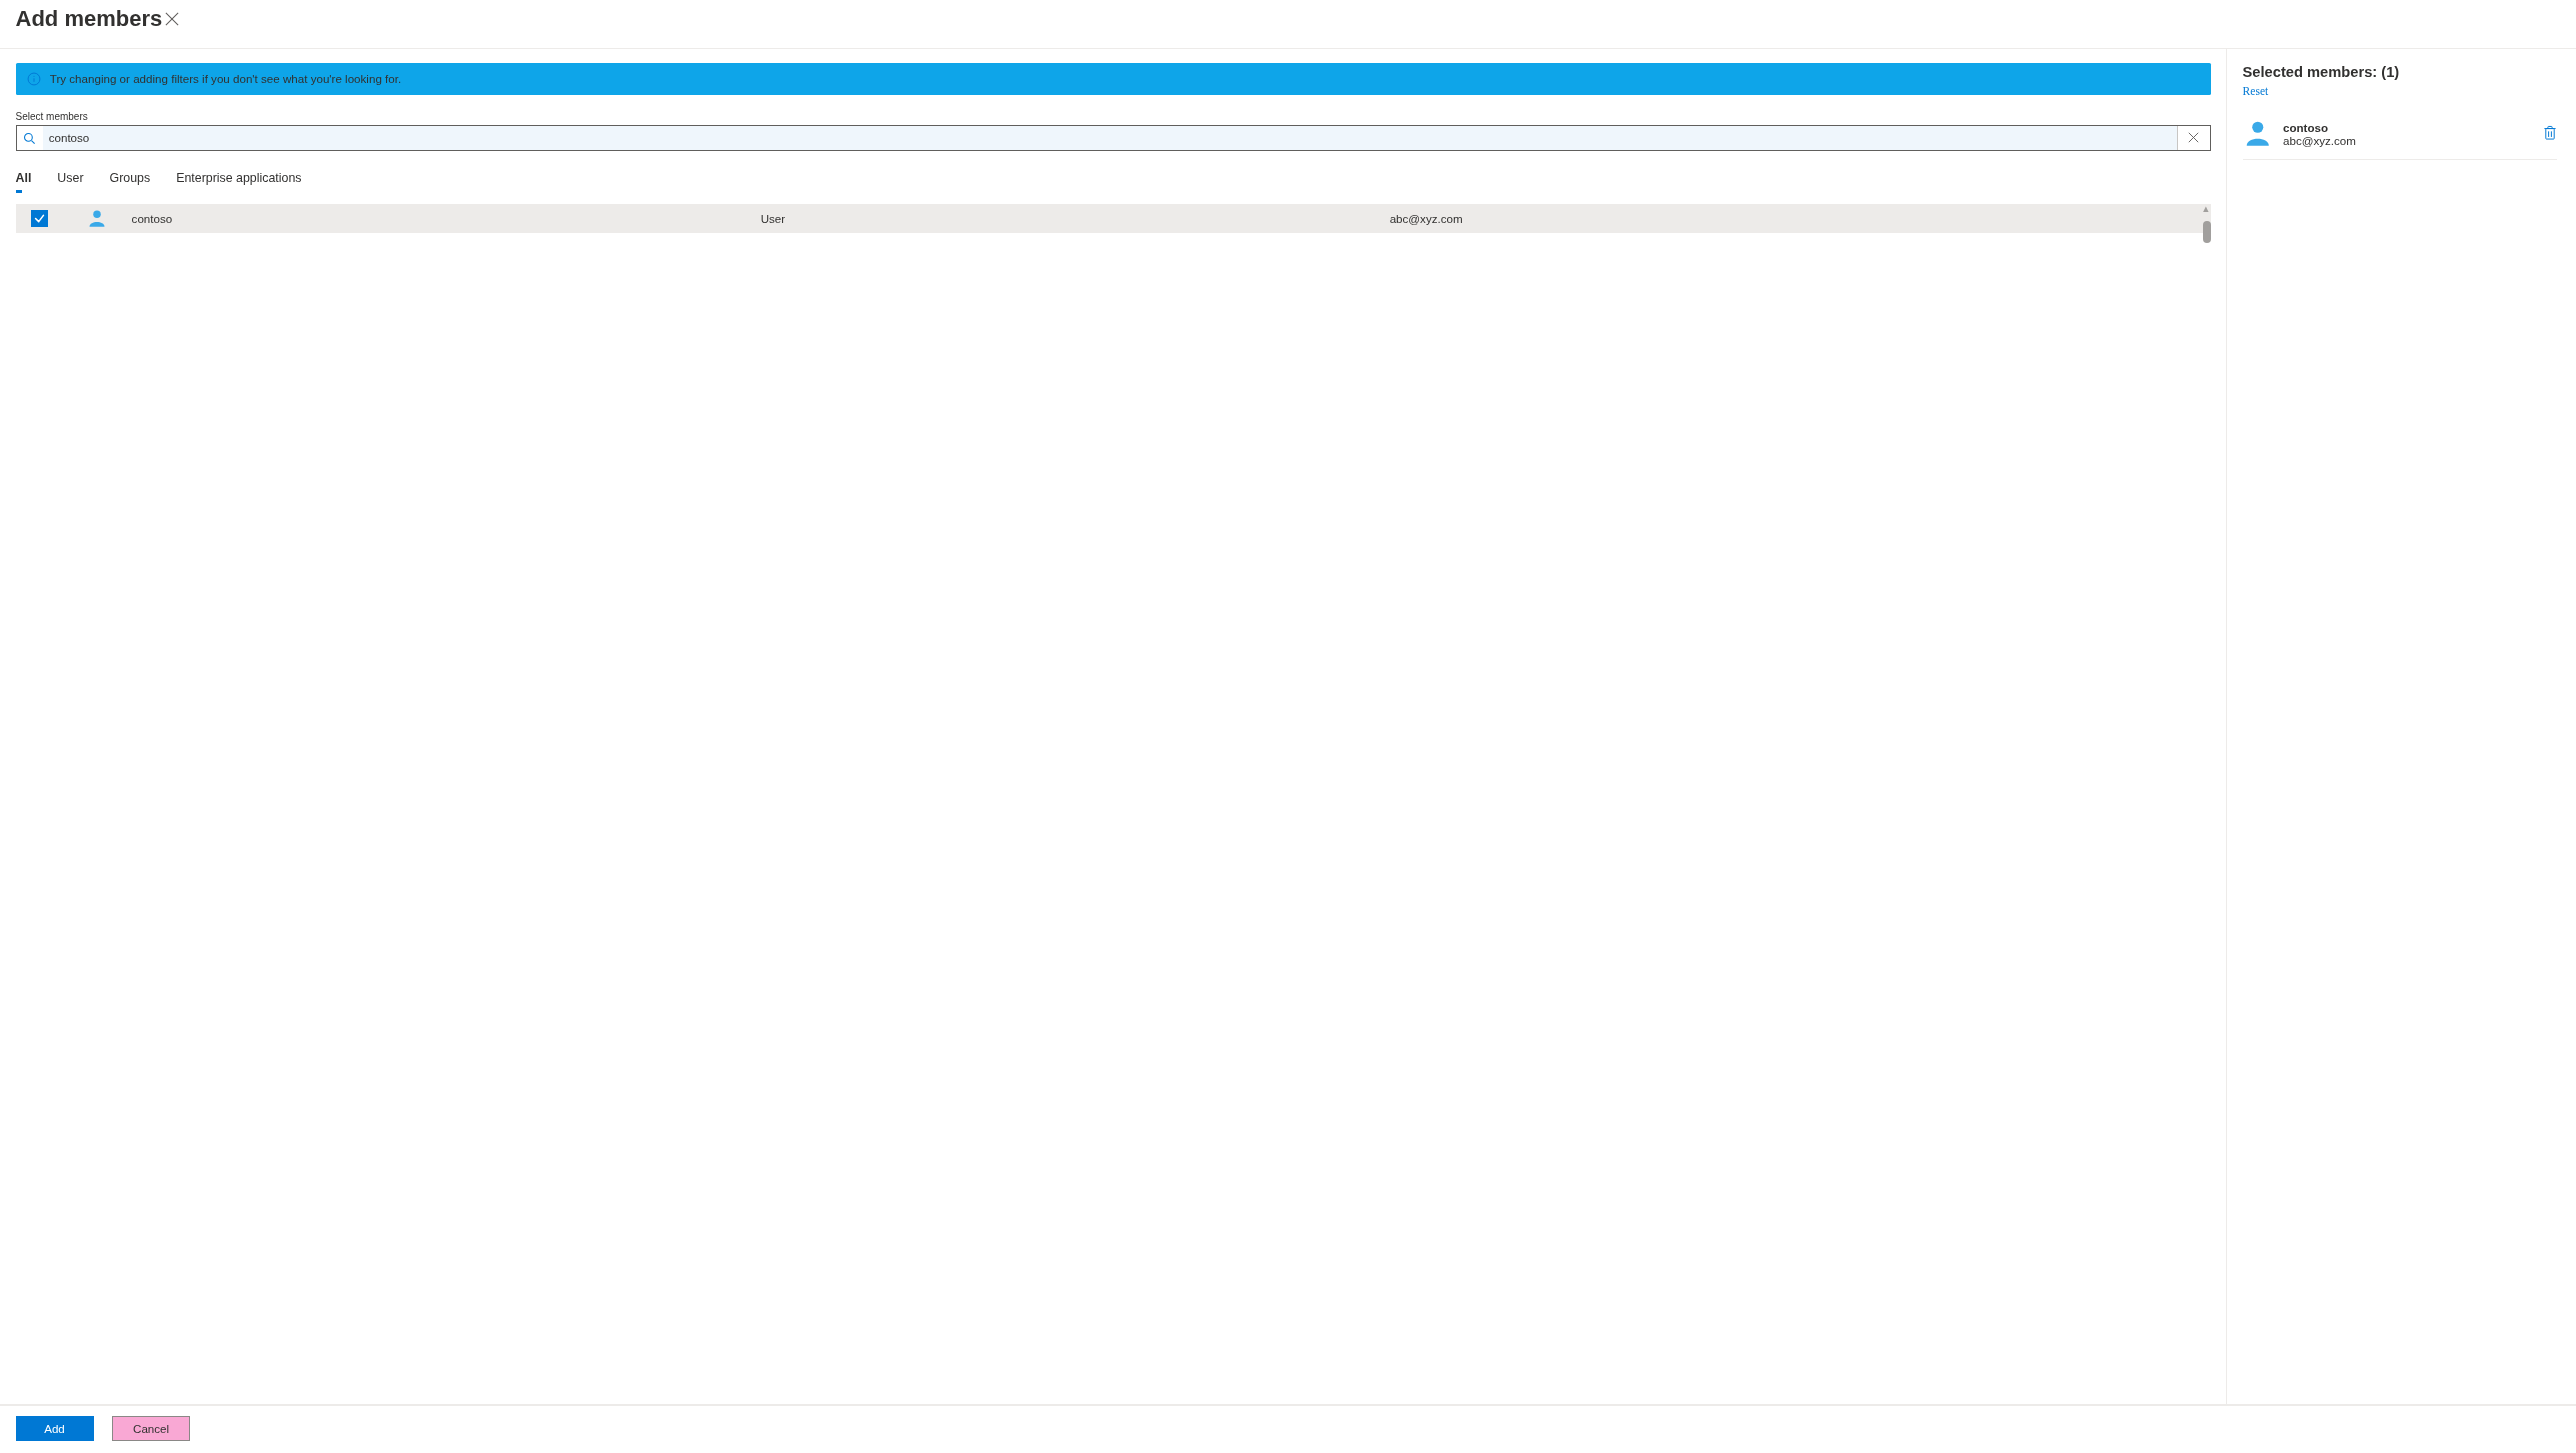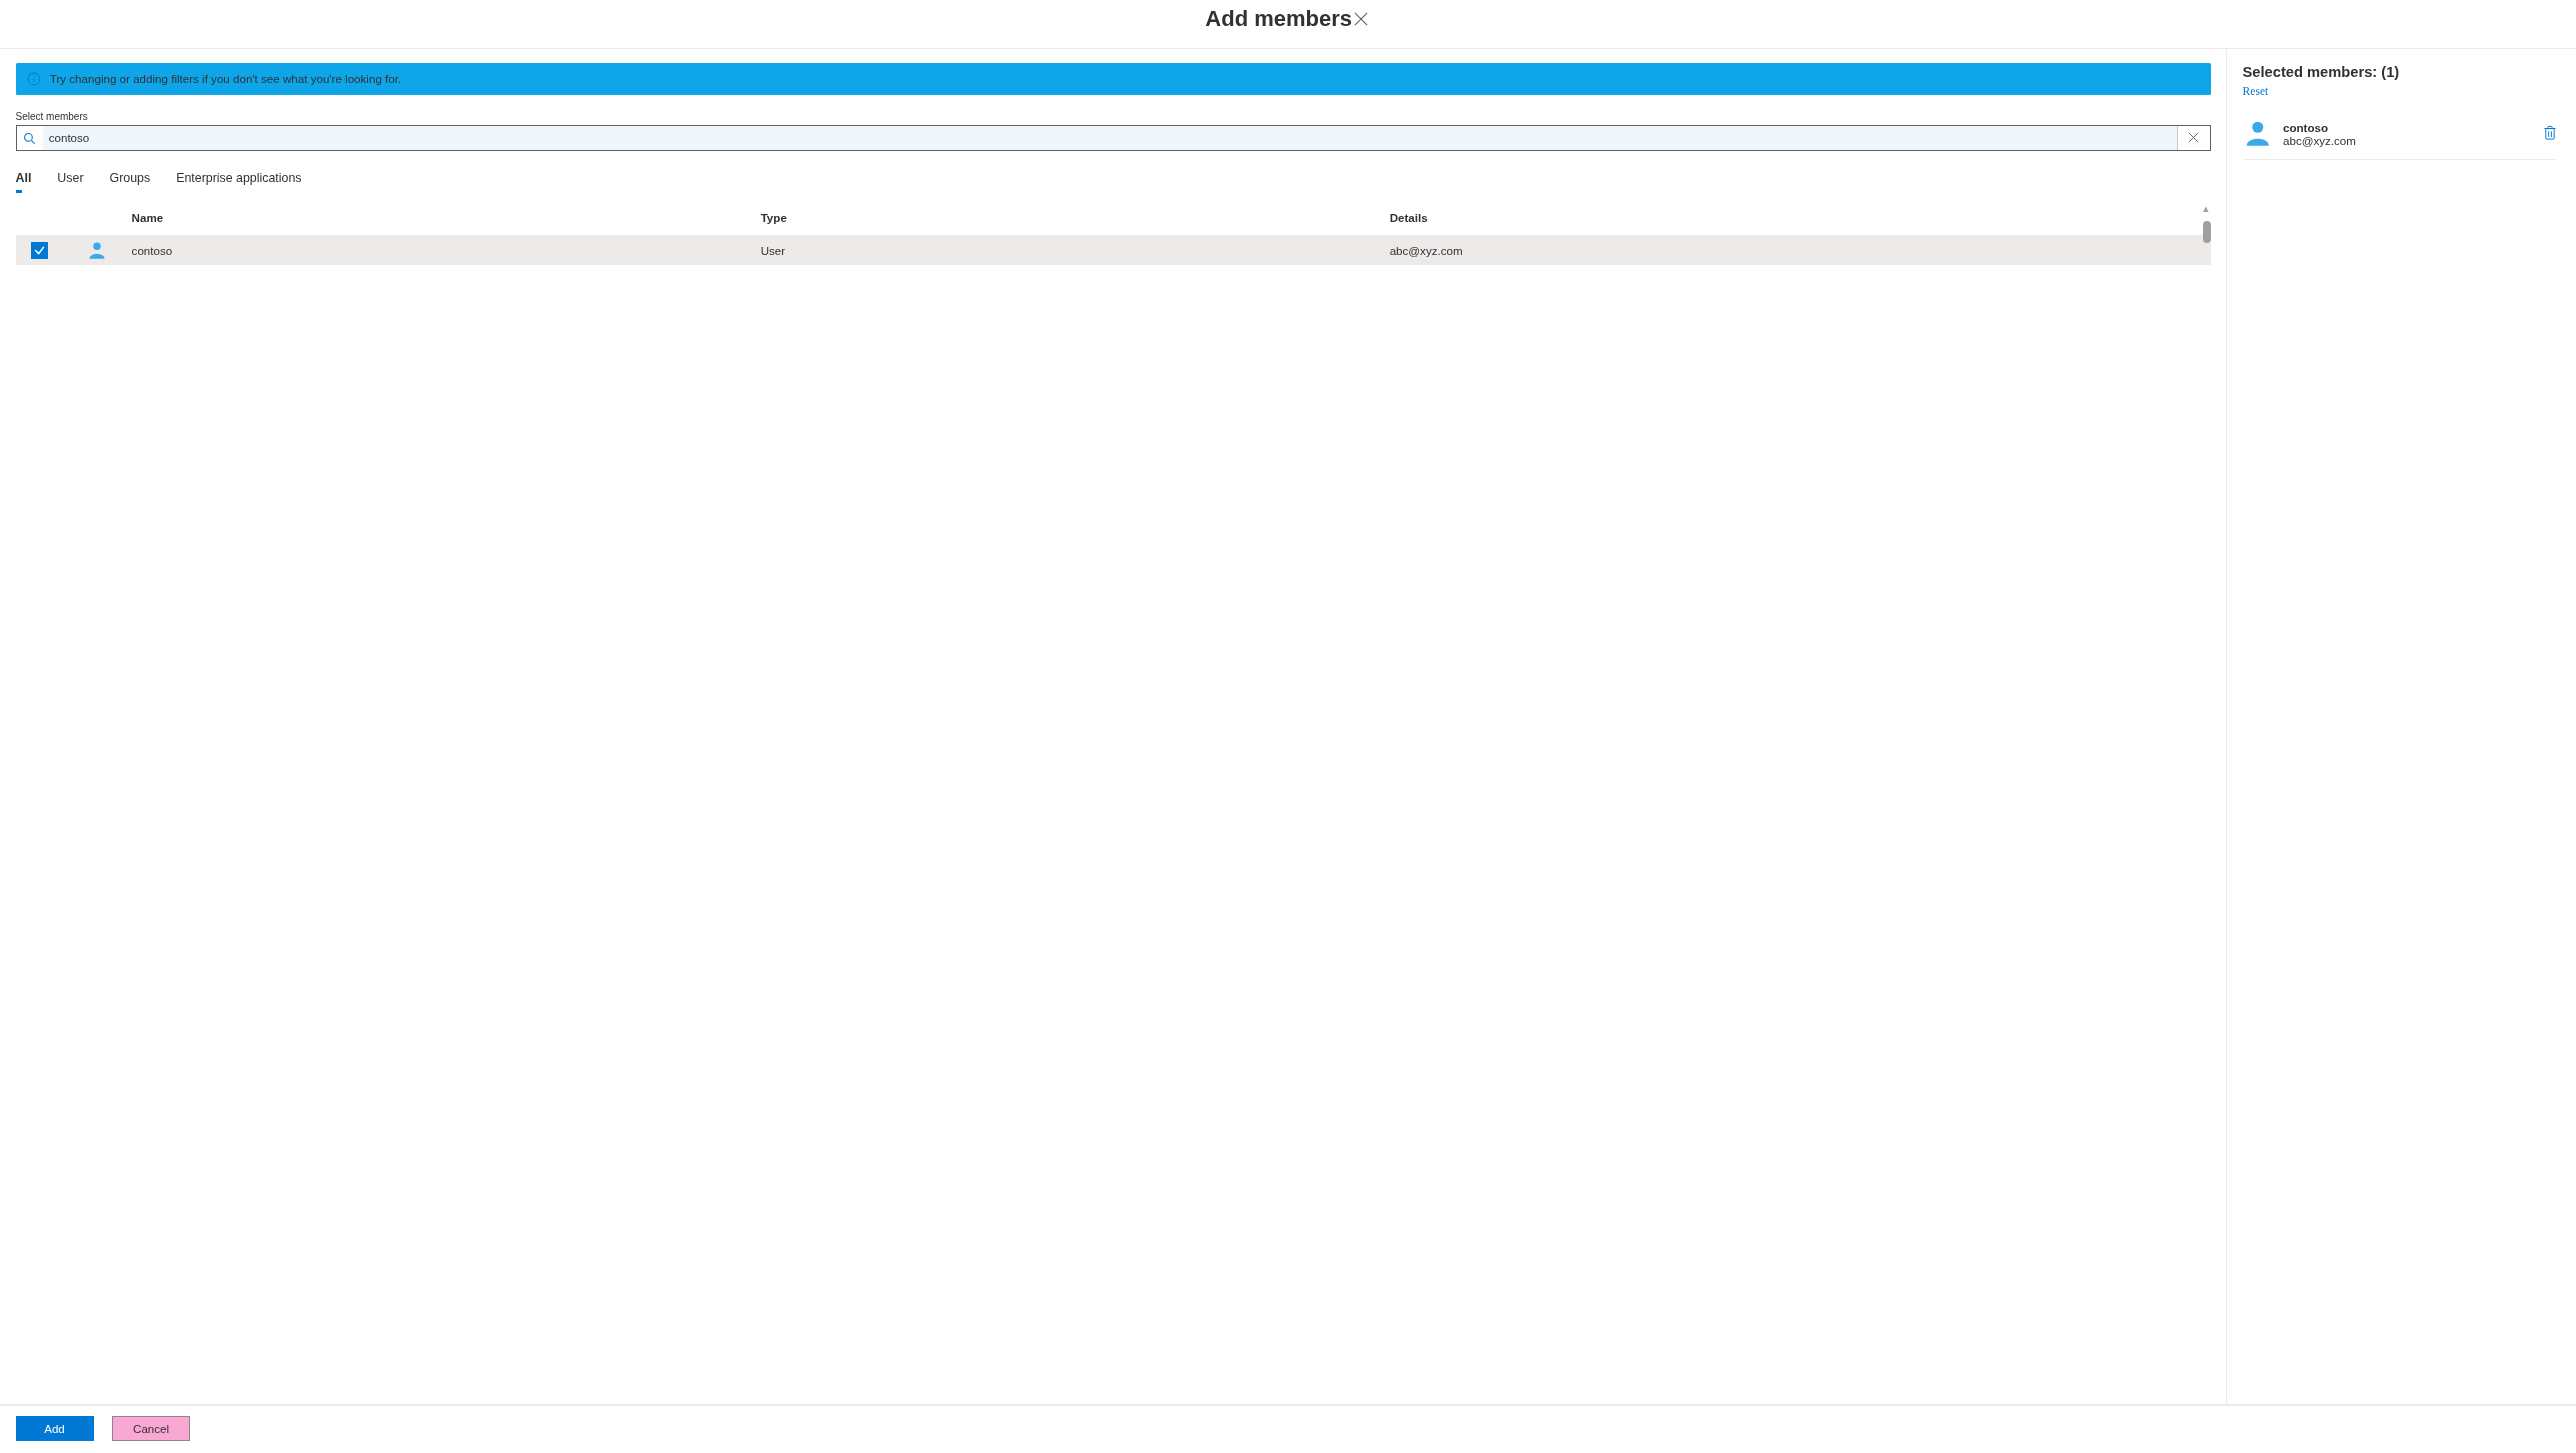--- a/index.html
+++ b/index.html
@@ -10,21 +10,21 @@
     color: #323130;
     background: #fff;
     display: flex;
     flex-direction: column;
   }
 
   
   .panel-header {
     display: flex;
     align-items: center;
-    justify-content: center;
+    justify-content: flex-start;
     padding: 6.2px 15.5px 15.5px 15.5px;
   }
   .panel-title {
     font-size: 22px;
     font-weight: 600;
     color: #323130;
   }
   .close-btn {
     cursor: pointer;
     width: 18.6px; height: 18.6px;
@@ -284,27 +284,20 @@
       <div class="tab active">All</div>
       <div class="tab">User</div>
       <div class="tab">Groups</div>
       <div class="tab">Enterprise applications</div>
     </div>
 
     <div class="results-area">
       <span class="scroll-arrow-up">▲</span>
       <span class="scroll-thumb"></span>
       <div class="results-inner">
-        <div class="col-headers">
-          <div></div>
-            <div></div>
-          <div>Name</div>
-          <div>Type</div>
-          <div>Details</div>
-        </div>
         <div class="row">
           <div>
             <span class="check">
               <svg viewBox="0 0 14 14" fill="none" stroke-width="2" stroke-linecap="round" stroke-linejoin="round">
                 <polyline points="2,7 6,11 12,3"></polyline>
               </svg>
             </span>
           </div>
           <div class="user-icon">
             <svg viewBox="0 0 32 32">

